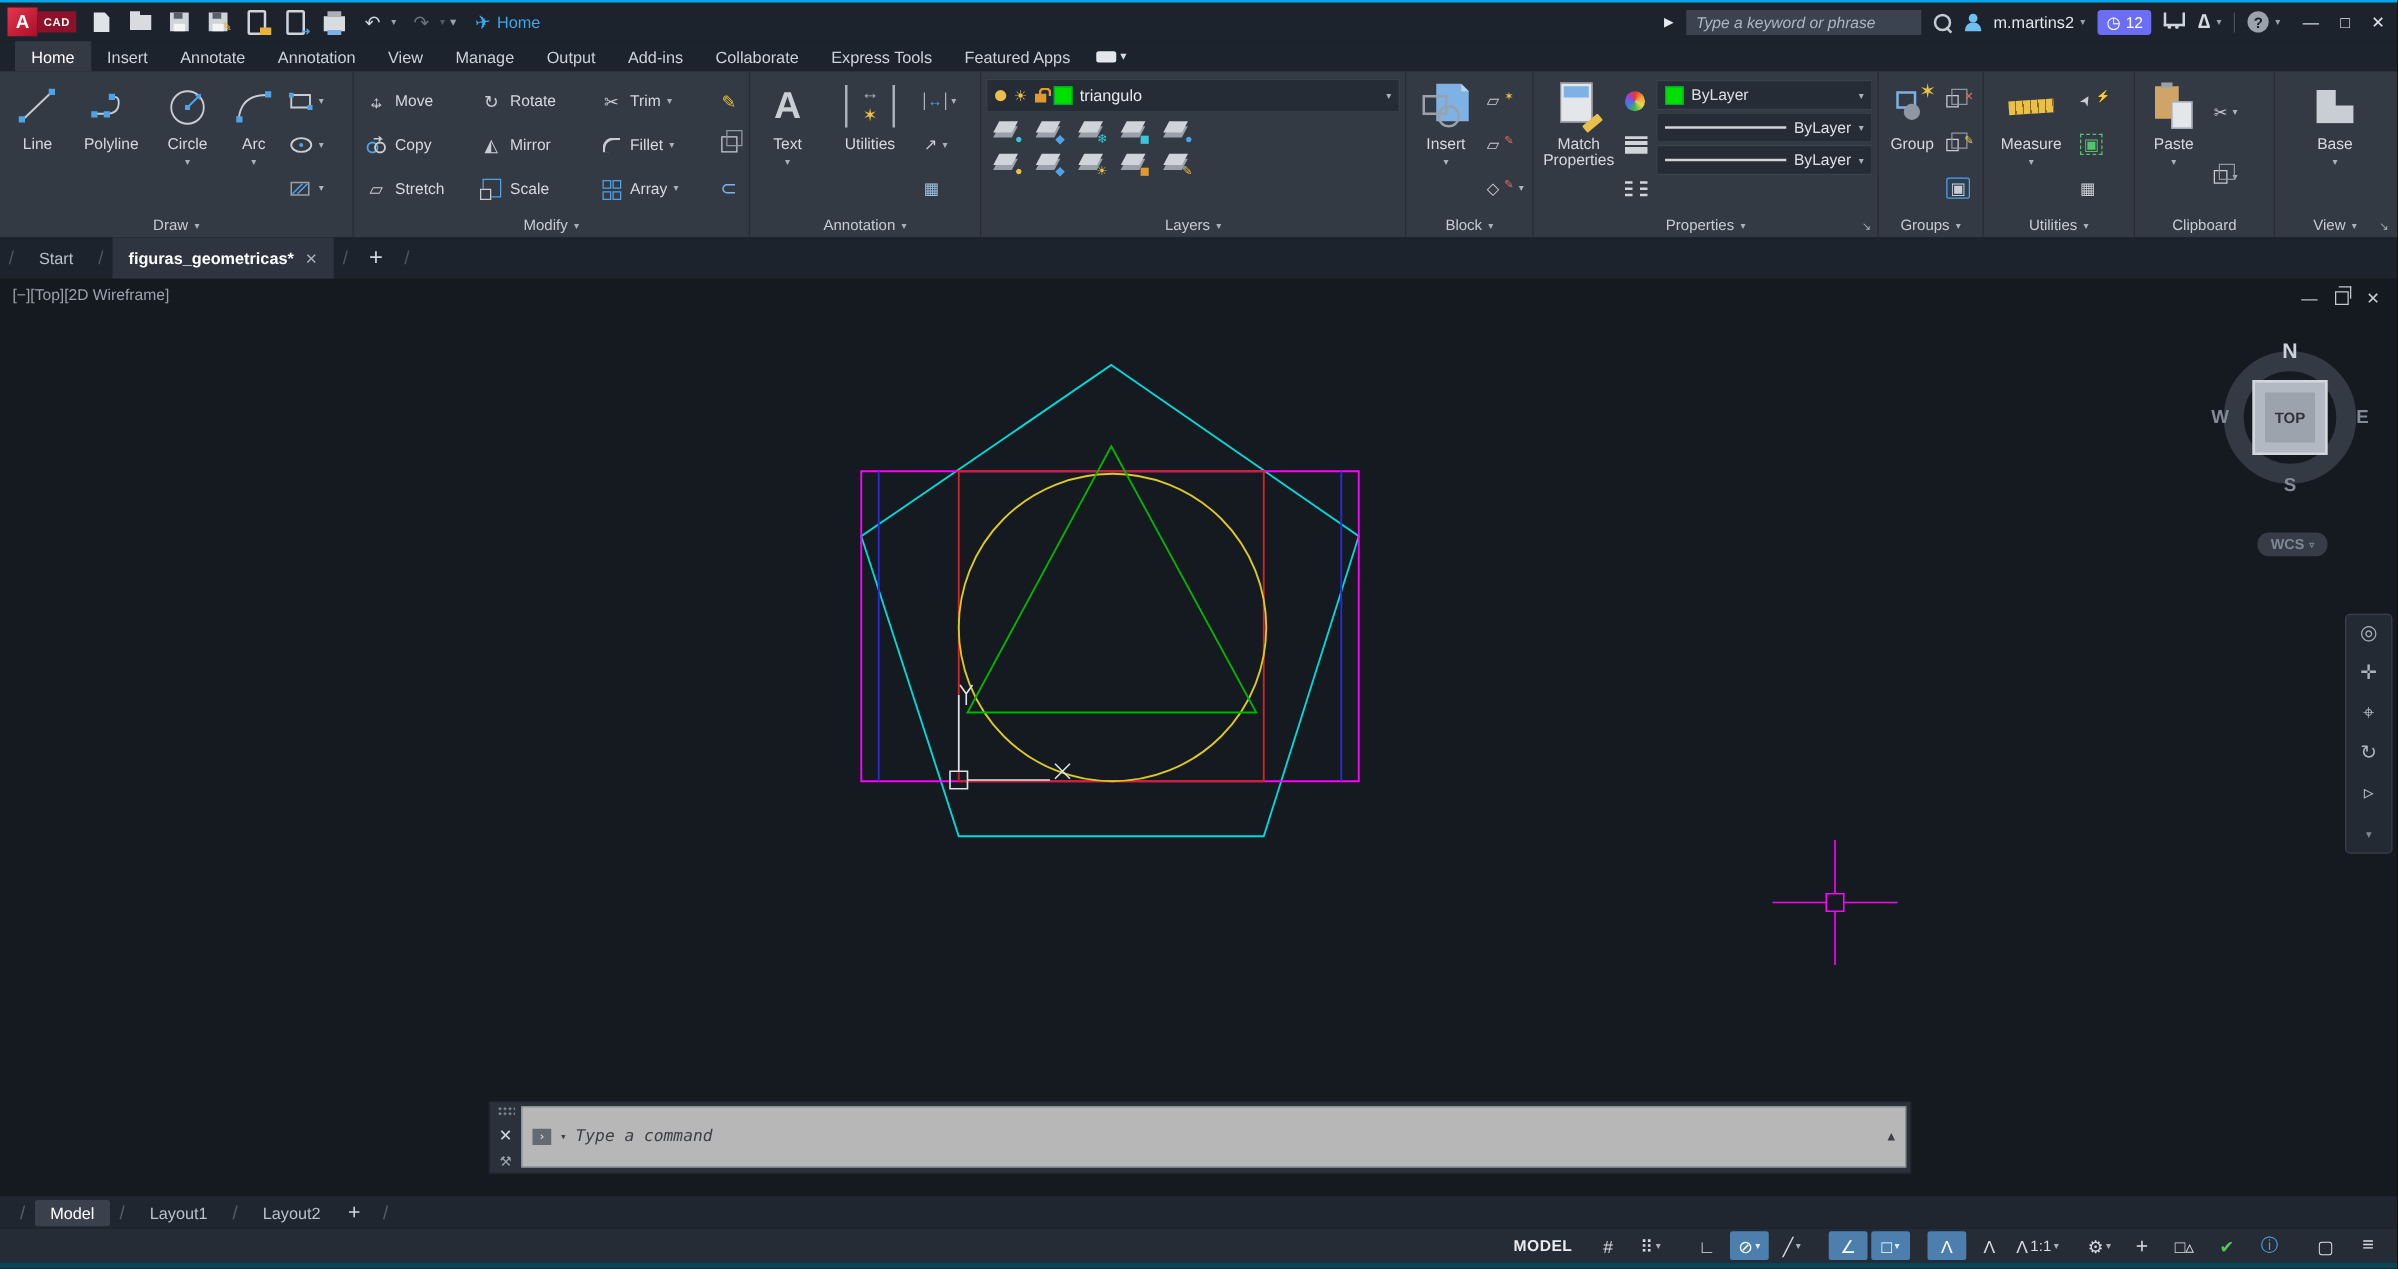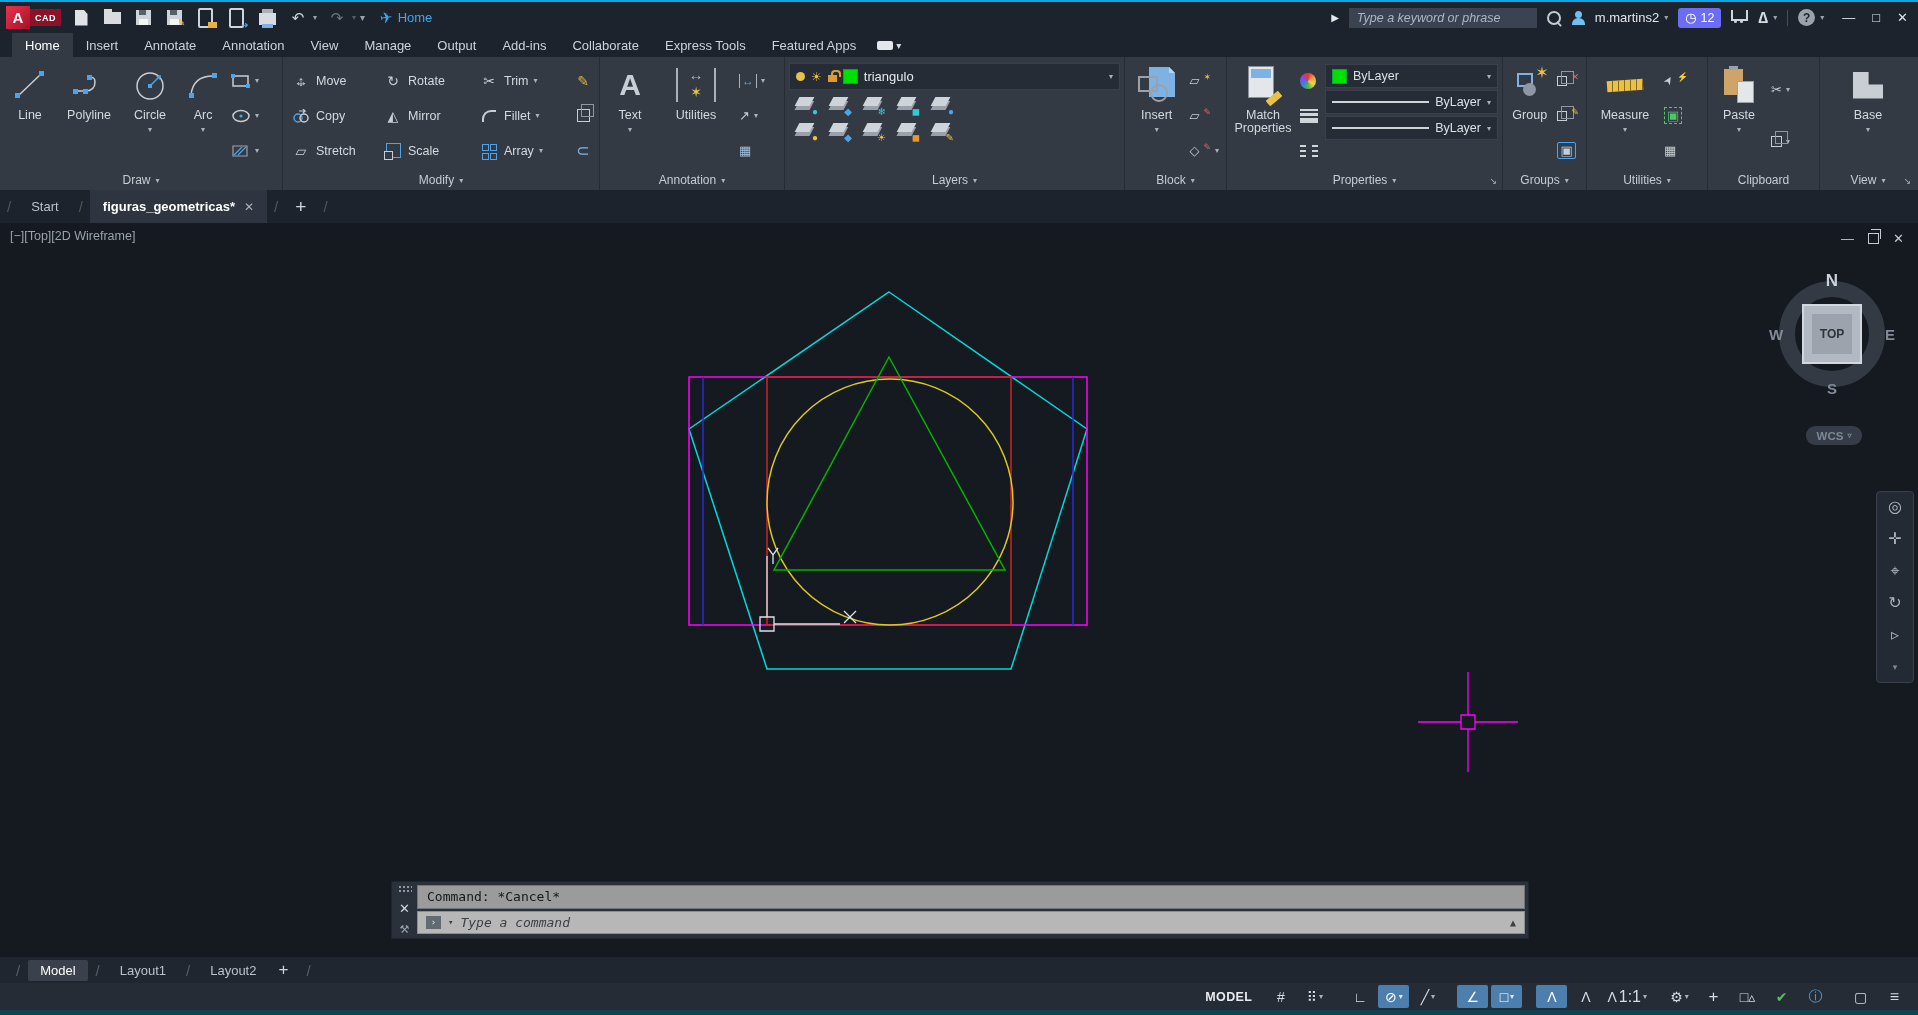--- a/index.html
+++ b/index.html
@@ -202,21 +202,21 @@
   
   #statusbar{position:absolute;top:983px;left:0;right:0;height:27px;background:#262c36;
     display:flex;align-items:center;justify-content:flex-end;padding-right:8px;gap:3px;}
   .model-lbl{color:#e8ecf0;font-size:12.5px;font-weight:bold;letter-spacing:.4px;margin-right:10px;}
   .sico{min-width:25px;height:23px;display:flex;align-items:center;justify-content:center;gap:2px;
     color:#d6dbe1;font-size:14px;border-radius:2px;padding:0 3px;}
   .sico.active{background:#4c7fae;color:#fff;}
   .sico .sc{font-size:8px;color:#aab1b9;}
   .sico.active .sc{color:#e3ecf5;}
   .sgap{width:8px;}
-  .slbl{font-size:16px;}
+  .slbl{font-size:12px;}
   #bottomstrip{position:absolute;left:0;right:0;top:1010px;height:5px;background:#0e4452;}
   svg line,svg polygon,svg rect,svg circle,svg path{vector-effect:non-scaling-stroke;}
 </style>
 </head>
 <body>
 
 <div id="app" class="ni">
 
   <header id="titlebar">
     <div class="qat">
@@ -829,23 +829,20 @@
     </div>
   </div>
 
   <div id="cmdpanel">
     <div class="cmd-left">
       <span class="grip"></span>
       <span class="cmd-x">✕</span>
       <span class="cmd-wr">⚒</span>
     </div>
     <div class="cmd-main">
-      <div class="cmd-hist">
-        <span>Command: *Cancel*</span>
-      </div>
       <div class="cmd-in">
         <span class="pico">›</span>
         <span class="dn">▾</span>
         <span class="ph">Type a command</span>
         <span class="up">▲</span>
       </div>
     </div>
   </div>
 
   <div id="layoutbar">

